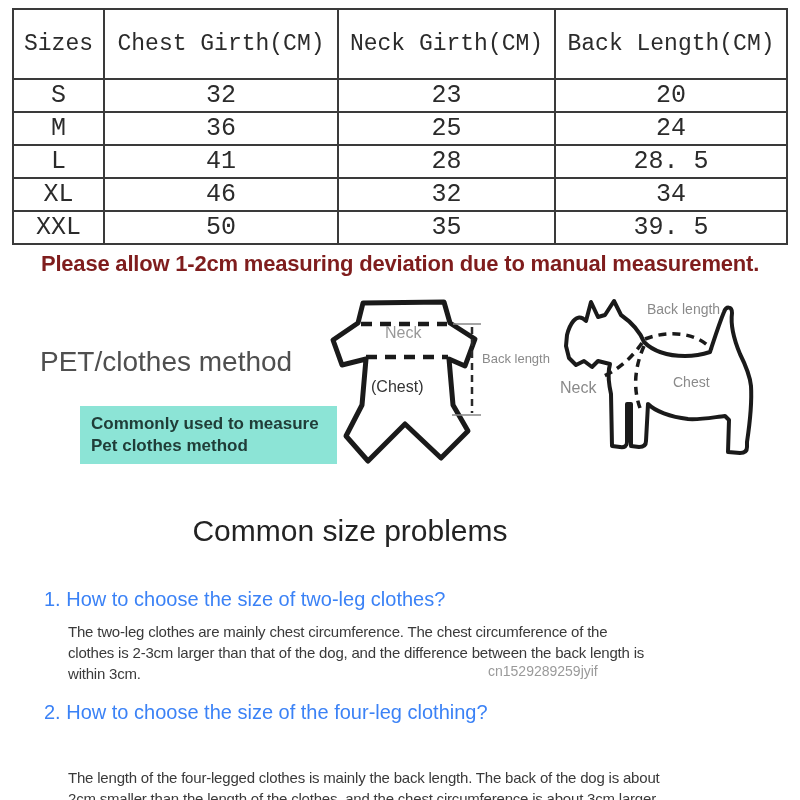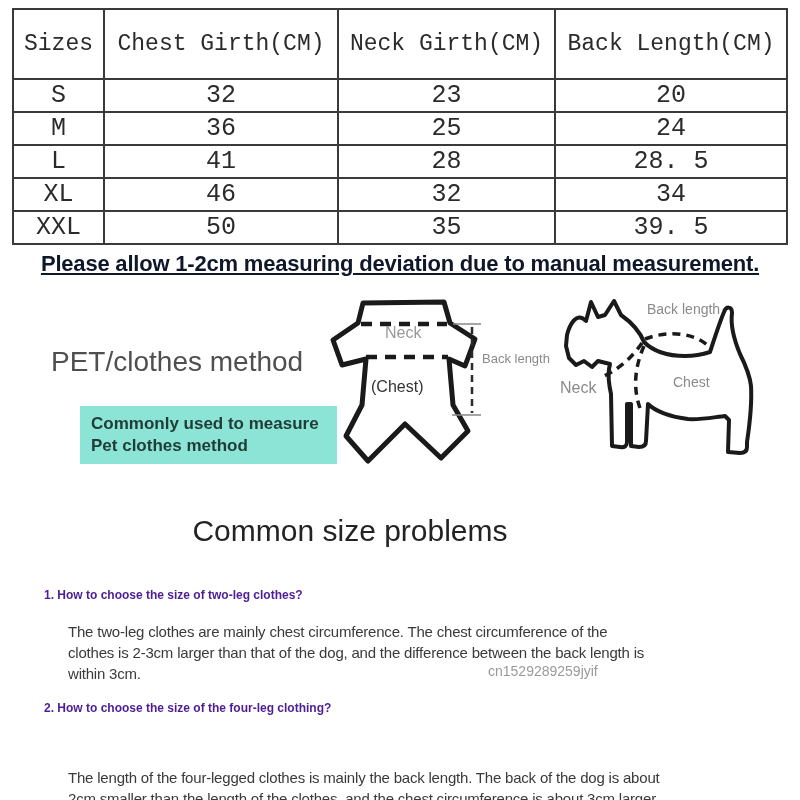--- a/index.html
+++ b/index.html
@@ -11,34 +11,34 @@
         font-family:"Liberation Mono","DejaVu Sans Mono",monospace;color:#2b2b2b;
         table-layout:fixed;}
   table.size-table th,table.size-table td{border:2px solid #3a3a3a;text-align:center;
         padding:0;overflow:hidden;white-space:nowrap;}
   table.size-table th{height:68px;font-size:23px;font-weight:normal;}
   table.size-table td{height:31px;font-size:25px;}
   .col-sizes{width:91px;} .col-chest{width:234px;} .col-neck{width:217px;} .col-back{width:232px;}
 
   
   .notice{position:absolute;left:0;top:251px;width:800px;text-align:center;
-        color:#0f172a;font-size:22px;font-weight:bold;letter-spacing:-0.2px;text-decoration:underline;}
+        color:#7f1d1d;font-size:22px;font-weight:bold;letter-spacing:-0.2px;}
 
   
-  .pet-title{position:absolute;left:40px;top:346px;font-size:28px;color:#4f4f4f;margin-left:11px;}
+  .pet-title{position:absolute;left:40px;top:346px;font-size:28px;color:#4f4f4f;}
   .highlight{position:absolute;left:80px;top:406px;width:230px;background:#8ce4d6;
         padding:7px 16px 7px 11px;color:#203d38;font-size:17px;font-weight:bold;line-height:22px;}
   svg text{font-family:"Liberation Sans",sans-serif;}
   .clothes-svg{position:absolute;left:325px;top:293px;}
   .dog-svg{position:absolute;left:540px;top:290px;}
 
   
   .problems-title{position:absolute;left:0;top:514px;width:700px;text-align:center;
         font-size:30px;color:#232323;}
-  .question{position:absolute;left:44px;font-size:12px;font-weight:bold;color:#4c1d95;}
+  .question{position:absolute;left:44px;font-size:20px;font-weight:normal;color:#3b82f6;}
   .q1{top:588px;} .q2{top:701px;}
   .answer{position:absolute;left:68px;font-size:15px;color:#3a3a3a;line-height:21px;
         letter-spacing:-0.2px;}
   .a1{top:621px;} .a2{top:738px;margin-top:29px;}
   .answer div{white-space:nowrap;}
   .watermark{position:absolute;left:488px;top:663px;font-size:14px;color:#9a9a9a;}
 </style>
 </head>
 <body>
 

